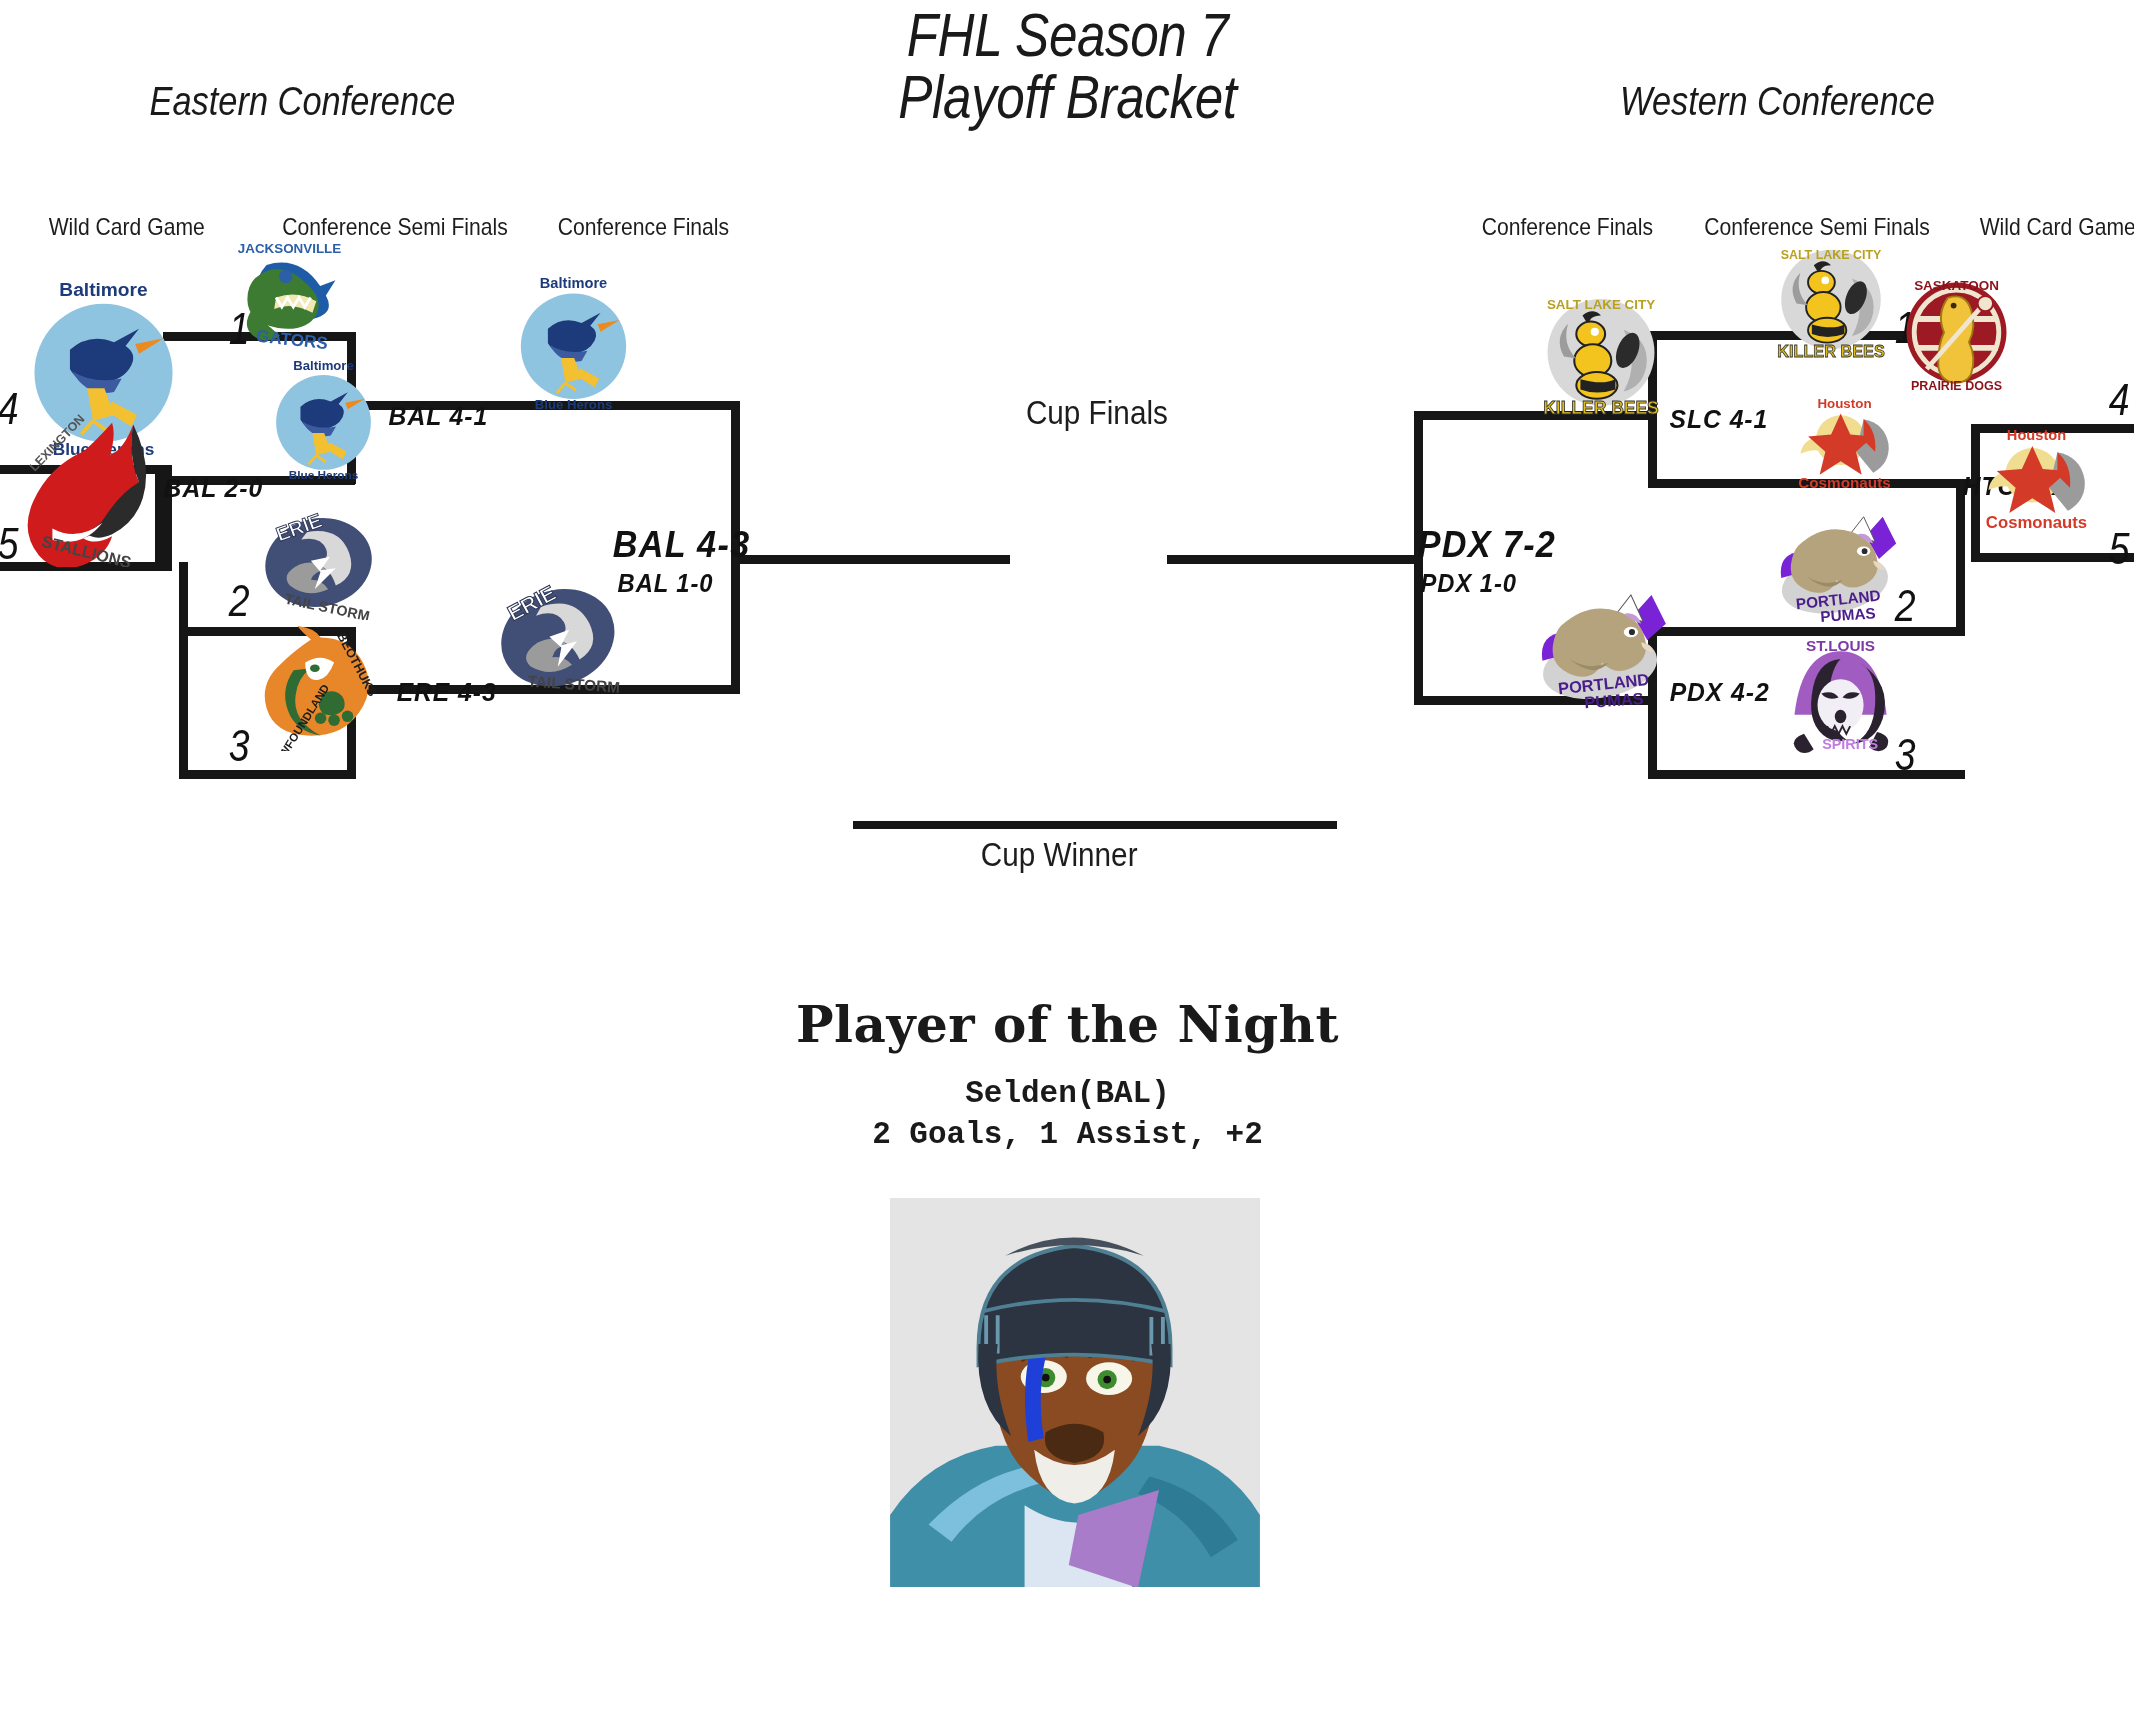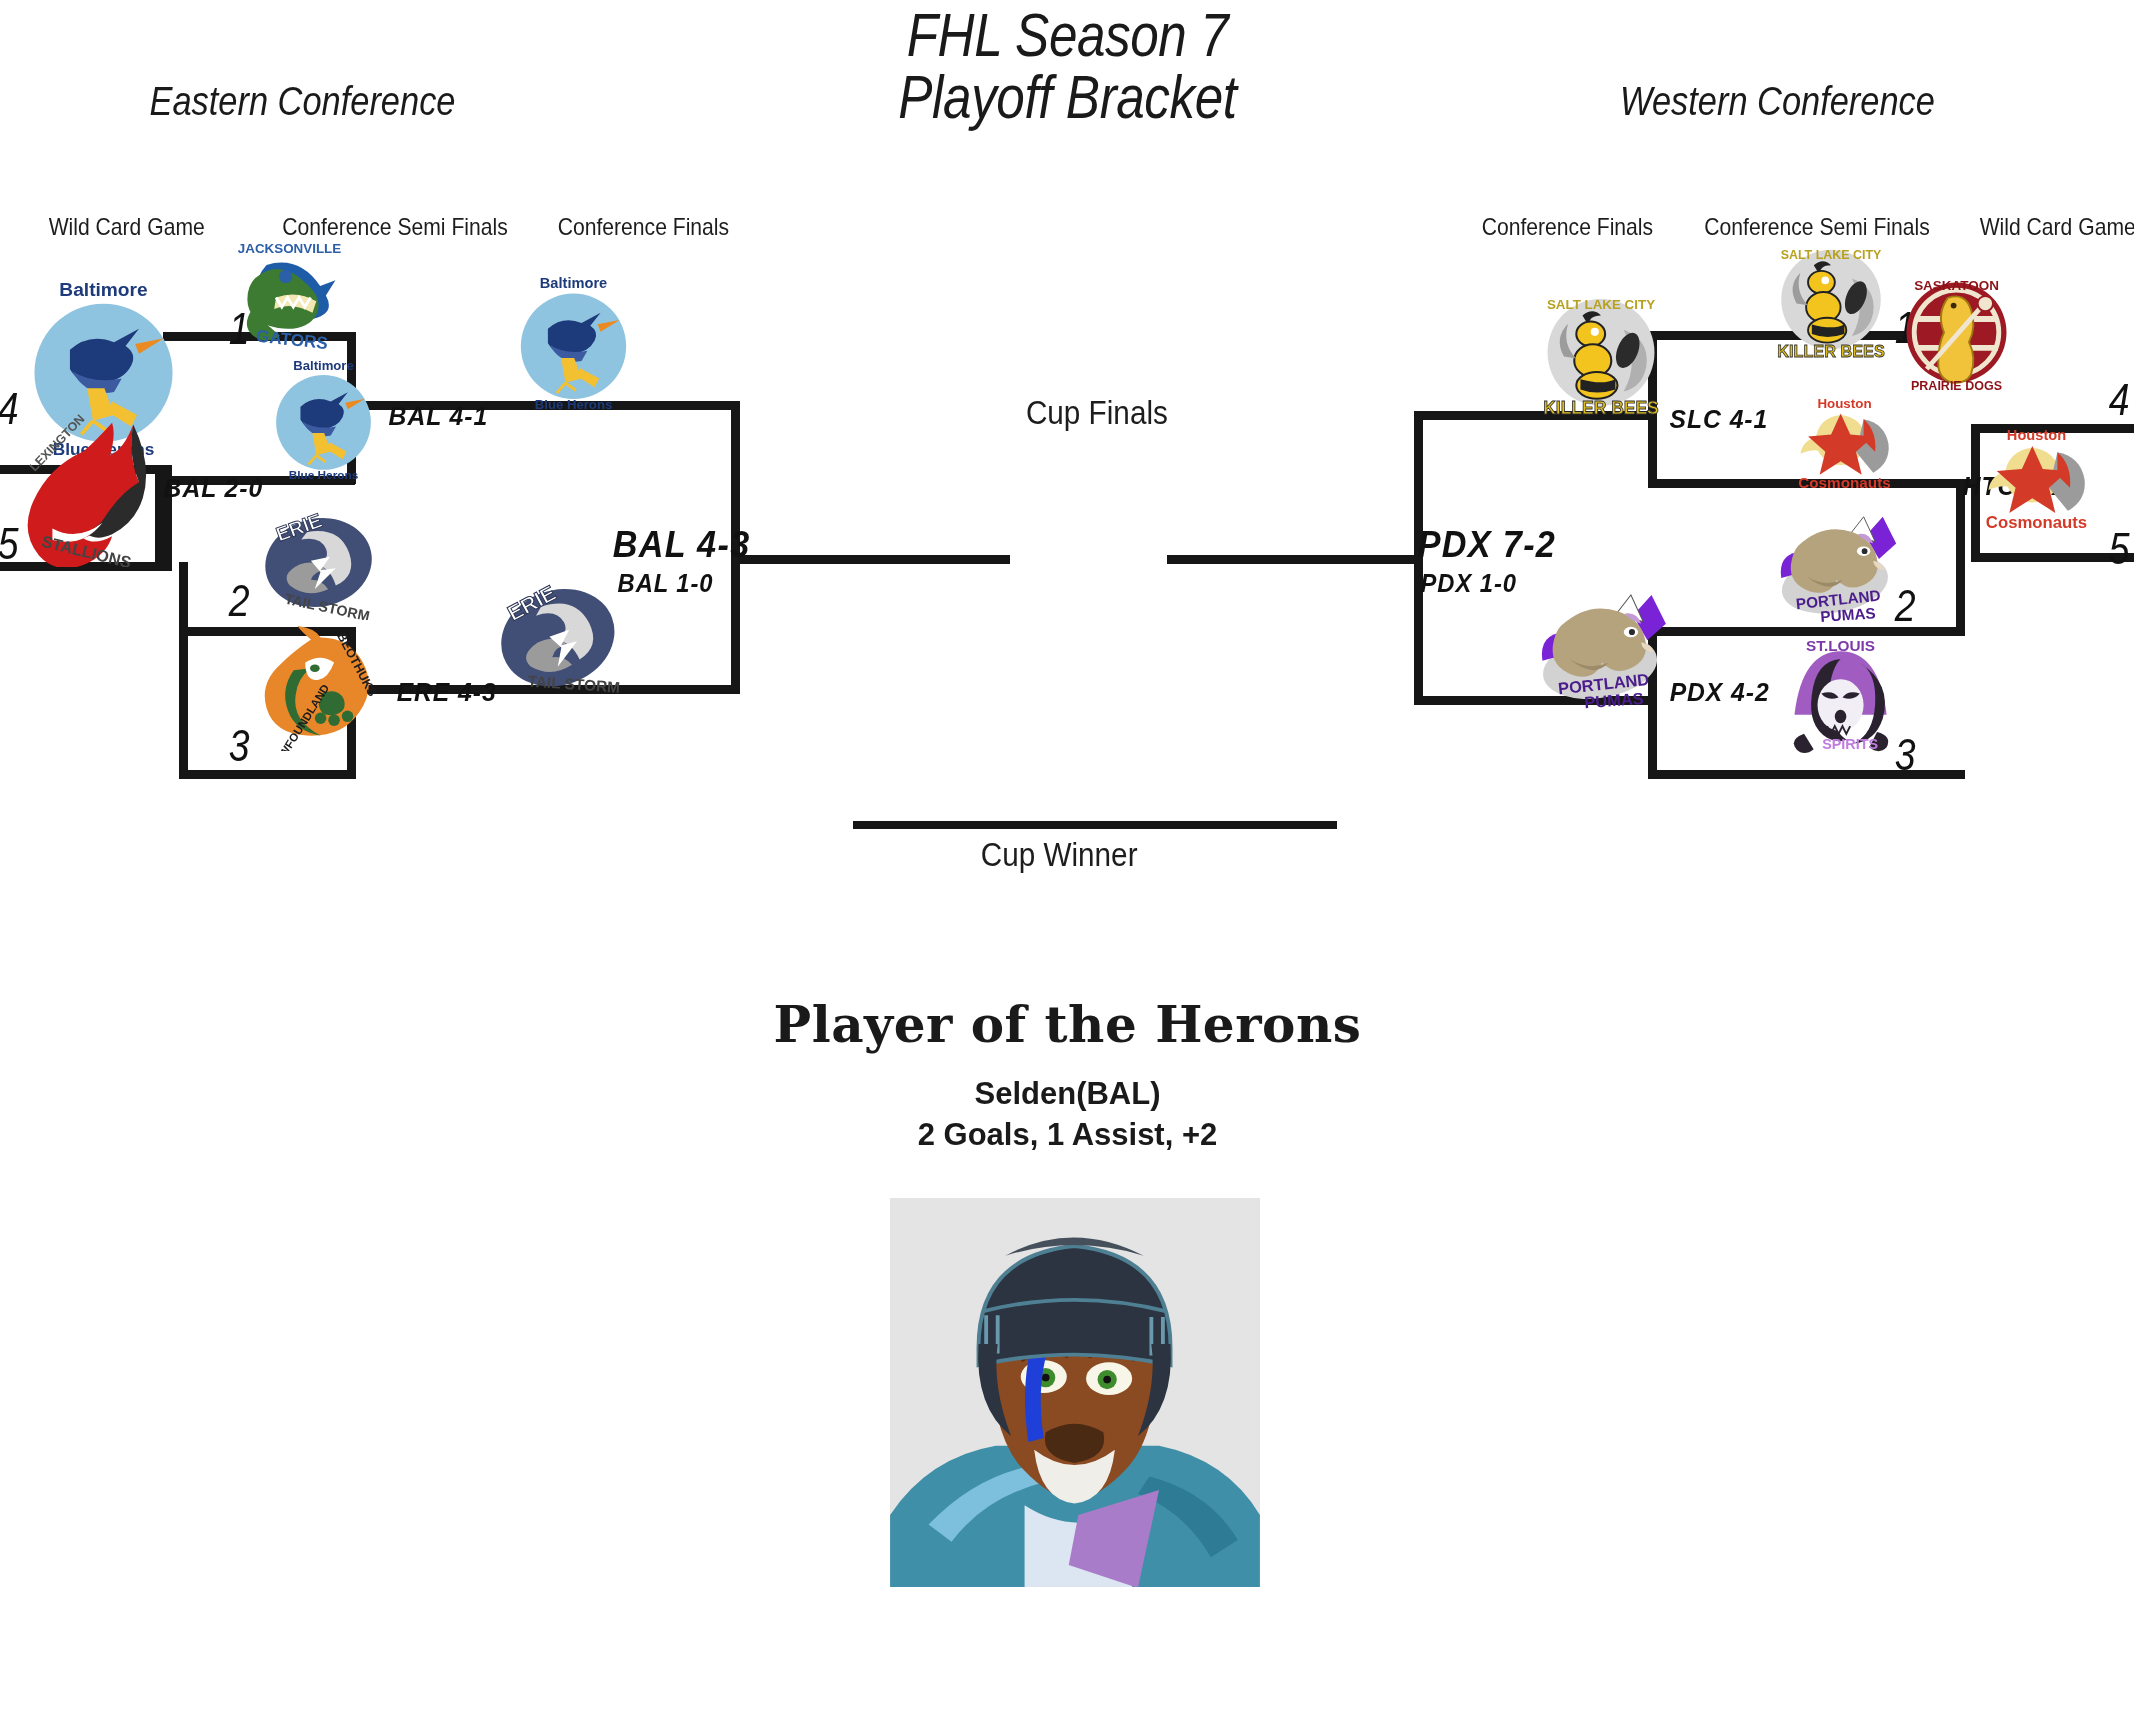--- a/index.html
+++ b/index.html
@@ -90,21 +90,21 @@
     left: 0; right: 0; top: 995px;
     text-align: center;
     font-family: "DejaVu Serif", serif;
     font-weight: bold;
     font-size: 50px;
     letter-spacing: 0.5px;
   }
   .potn-line {
     left: 0; right: 0;
     text-align: center;
-    font-family: Liberation Sans, sans-serif;
+    font-family: Liberation Mono, monospace;
     font-weight: bold;
     font-size: 31px;
   }
   #potn-name { top: 1076px; }
   #potn-stats { top: 1117px; }
 
   #potn-photo {
     left: 890px; top: 1198px;
     width: 370px; height: 389px;
     background: #e3e3e3;
@@ -413,21 +413,21 @@
     <path d="M96 26 q12 -2 16 10 q-12 -4 -16 -10z" fill="#c49ad6"></path>
     <ellipse cx="102" cy="44" rx="7" ry="5" fill="#fff"></ellipse>
     <circle cx="103" cy="44" r="3" fill="#2b2b2b"></circle>
     <path d="M112 54 q10 2 12 10 q-12 -2 -12 -10z" fill="#e8d8c0"></path>
     <path d="M42 70 q18 12 38 4 q-14 16 -38 -4z" fill="#9c8b68"></path>
     <text x="76" y="100" text-anchor="middle" font-family="'Liberation Sans',sans-serif" font-size="16" font-weight="bold" fill="#4b1d8c" transform="rotate(-6 76 100)">PORTLAND</text>
     <text x="86" y="116" text-anchor="middle" font-family="'Liberation Sans',sans-serif" font-size="16" font-weight="bold" fill="#4b1d8c" transform="rotate(-4 86 116)">PUMAS</text>
   </svg>
 </div>
 
-<div class="abs" id="potn-title">Player of the Herons</div>
+<div class="abs" id="potn-title">Player of the Night</div>
 <div class="abs potn-line" id="potn-name">Selden(BAL)</div>
 <div class="abs potn-line" id="potn-stats">2 Goals, 1 Assist, +2</div>
 
 <div class="abs" id="potn-photo">
   <svg width="370" height="389" viewBox="0 0 385 405">
     <rect width="385" height="405" fill="#e4e4e4"></rect>
 
     <path d="M0 330 q40 -60 110 -72 l170 0 q70 14 105 72 l0 75 -385 0z" fill="#3f8fa8"></path>
     <path d="M40 340 q50 -52 112 -62 l8 18 q-62 16 -96 62z" fill="#7cc0dd"></path>
     <path d="M270 290 q62 16 92 66 l-28 18 q-28 -48 -76 -66z" fill="#2e7b96"></path>

